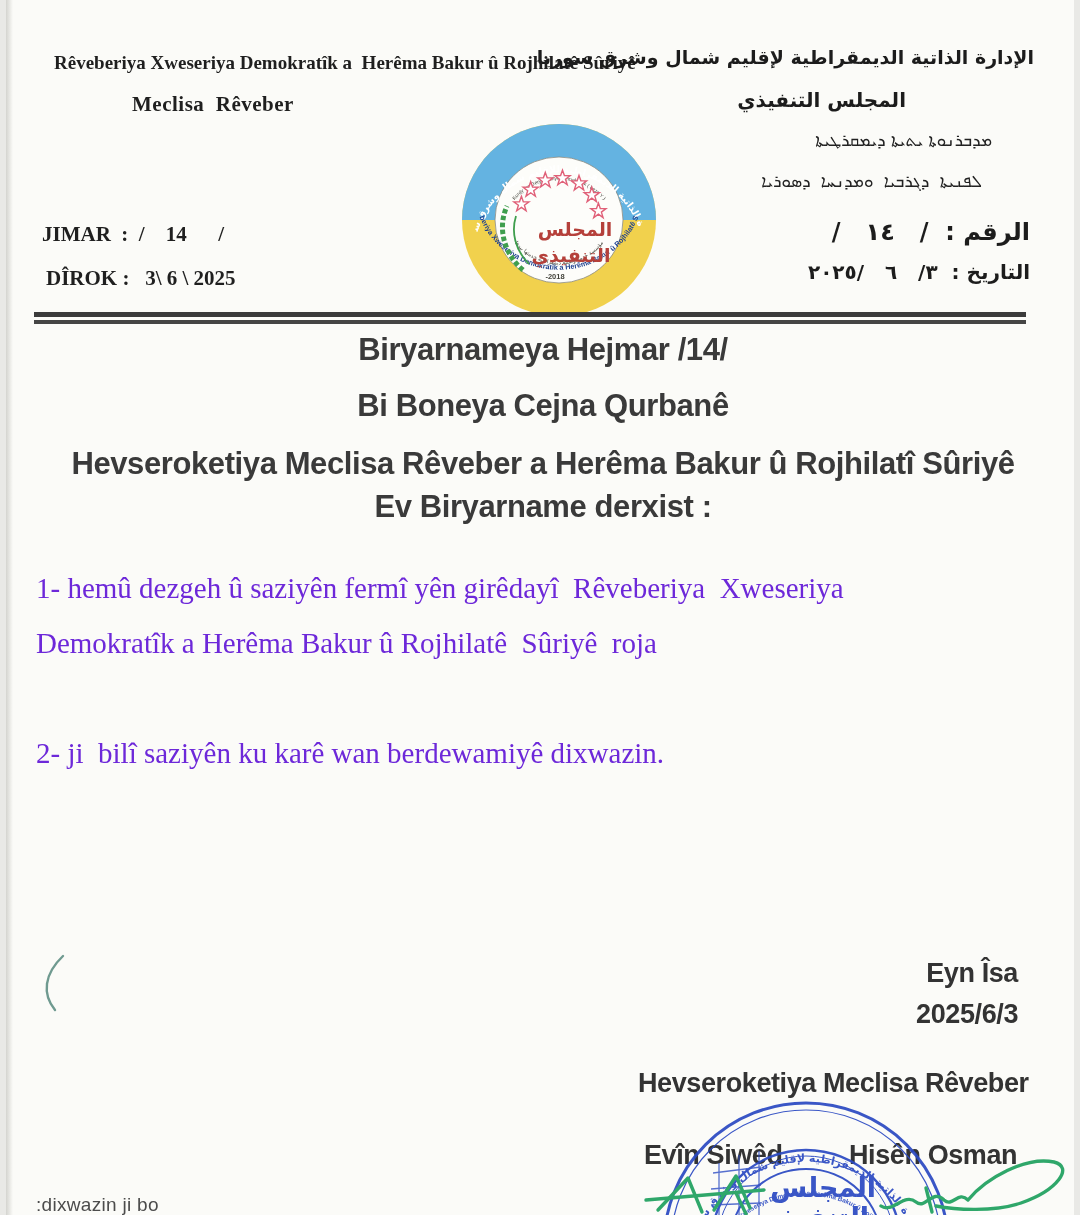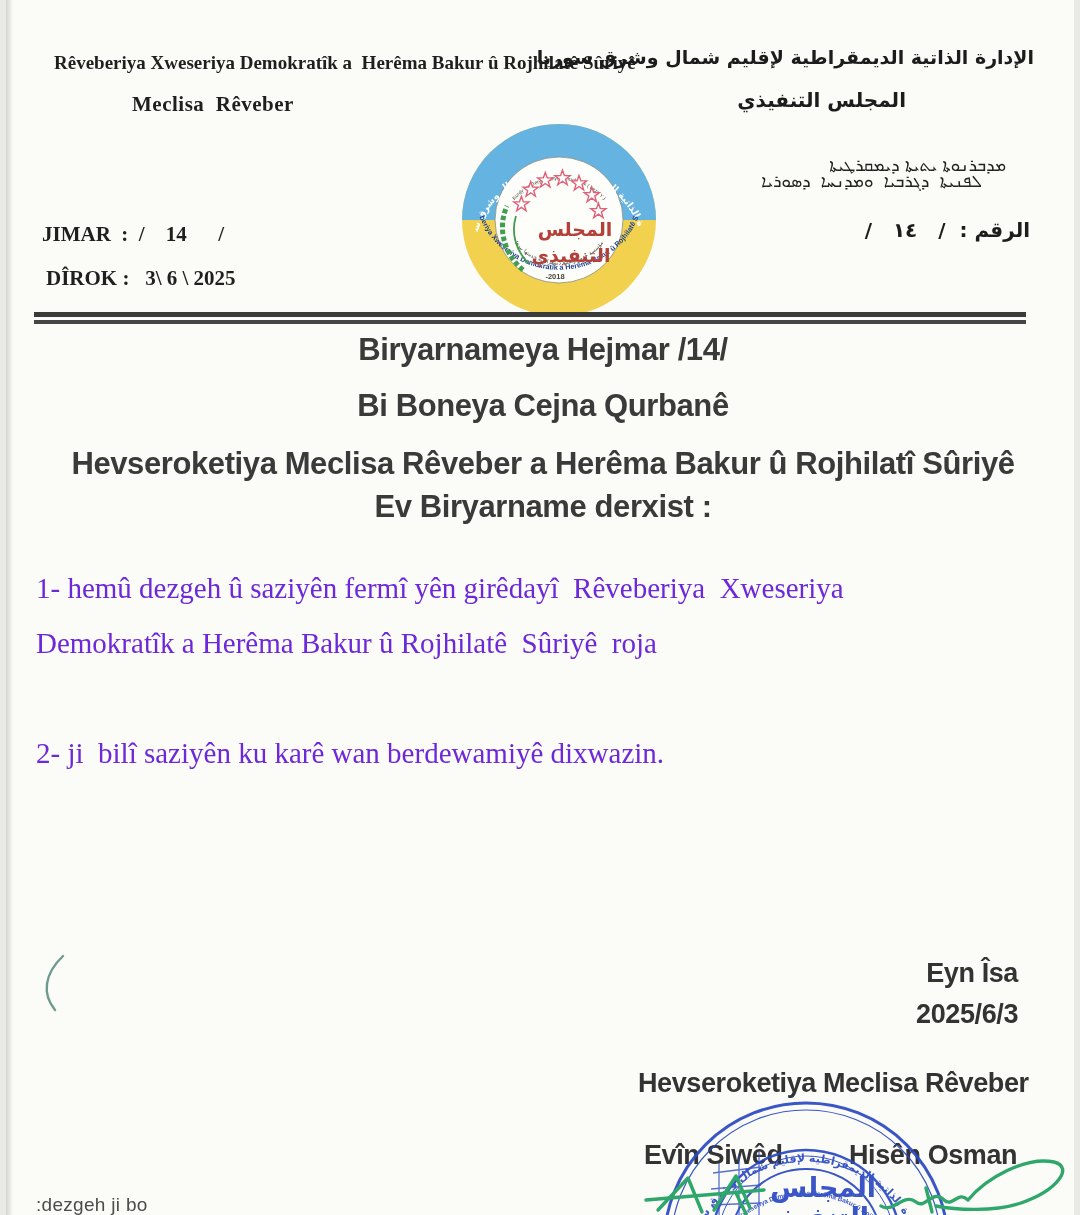--- a/index.html
+++ b/index.html
@@ -10,25 +10,25 @@
   .abs{position:absolute;}
   .serifb{font-family:"Liberation Serif","DejaVu Serif",serif;font-weight:bold;color:#1f1f1f;}
   .serif{font-family:"Liberation Serif","DejaVu Serif",serif;color:#6d28d9;}
   .sansb{font-family:"Liberation Sans","DejaVu Sans",sans-serif;font-weight:bold;color:#3a3a3a;letter-spacing:-0.4px;}
   .arabic{font-family:"DejaVu Sans",sans-serif;color:#1c1c1c;direction:rtl;}
   .pre{white-space:pre;}
   .hdr-ku-1{left:48px;top:52px;font-size:19px;}
   .hdr-ku-2{left:126px;top:92px;font-size:21px;letter-spacing:.5px;}
   .hdr-ar-1{right:40px;top:46px;font-size:19px;font-weight:bold;}
   .hdr-ar-2{right:168px;top:88px;font-size:20px;font-weight:bold;}
-  .hdr-sy-1{right:68px;top:130px;font-size:17px;color:#222;direction:rtl;font-family:"DejaVu Sans",sans-serif;margin-top:25px;}
+  .hdr-sy-1{right:82px;top:130px;font-size:17px;color:#222;direction:rtl;font-family:"DejaVu Sans",sans-serif;}
   .hdr-sy-2{right:92px;top:172px;font-size:17px;color:#222;direction:rtl;font-family:Liberation Mono, monospace;}
   .jimar{left:36px;top:222px;font-size:21px;}
   .dirok{left:40px;top:266px;font-size:21px;}
-  .raqm{right:44px;top:218px;font-size:20px;font-weight:bold;}
+  .raqm{right:44px;top:218px;font-size:24px;font-weight:bold;}
   .tarikh{right:44px;top:260px;font-size:20px;font-weight:bold;}
   .divider{left:28px;top:312px;width:992px;height:3px;background:#fbfbf8;
     border-top:5px solid #3b3b3b;border-bottom:4px solid #454545;}
   .titles{left:22px;top:0;width:1030px;text-align:center;}
   .t1{position:absolute;left:0;width:100%;top:332px;font-size:31px;}
   .t2{position:absolute;left:0;width:100%;top:388px;font-size:31px;}
   .t3{position:absolute;left:0;width:100%;top:446px;font-size:31px;}
   .t4{position:absolute;left:0;width:100%;top:489px;font-size:31px;}
   .body-line{left:30px;font-size:29px;white-space:pre;}
   .bl1{top:572px;} .bl2{top:627px;} .bl3{top:682px;} .bl4{top:737px;} .bl5{top:791px;}
@@ -50,20 +50,21 @@
   <div class="abs serifb hdr-ku-2 pre">Meclisa  Rêveber</div>
 
   <div class="abs arabic hdr-ar-1">الإدارة الذاتية الديمقراطية لإقليم شمال وشرق سوريا</div>
   <div class="abs arabic hdr-ar-2">المجلس التنفيذي</div>
   <div class="abs hdr-sy-1">ܡܕܒܪܢܘܬܐ ܝܬܝܬܐ ܕܝܡܩܪܛܝܬܐ</div>
   <div class="abs hdr-sy-2">ܠܦܢܝܬܐ ܕܓܪܒܝܐ ܘܡܕܢܚܐ ܕܣܘܪܝܐ</div>
 
   <div class="abs serifb jimar"><span class="pre">JIMAR</span><span class="pre">  :  /    14      /</span></div>
   <div class="abs serifb dirok"><span class="pre">DÎROK :</span><span class="pre">   3\ 6 \ 2025</span></div>
   <div class="abs arabic raqm"><span class="pre">الرقم :</span><span class="pre">  /   ١٤   /</span></div>
+  <div class="abs arabic tarikh"><span class="pre">التاريخ :</span><span class="pre">  ٣/   ٦   /٢٠٢٥</span></div>
 
   <div class="abs" style="left:443px;top:120px;">
     <svg width="222" height="200" viewBox="0 0 222 200">
       <ellipse cx="110" cy="100" rx="97" ry="96" fill="#f1d14d"></ellipse>
       <path d="M 13 100 A 97 96 0 0 1 207 100 Z" fill="#64b3e1"></path>
       <ellipse cx="110" cy="100" rx="64" ry="63" fill="#fdfdfa" stroke="#8a8a80" stroke-width="0.8"></ellipse>
       <defs>
         <path id="arcTop" d="M 30 108 A 85 84 0 0 1 190 108" fill="none"></path>
         <path id="arcBottom" d="M 30 96 A 86 85 0 0 0 190 96" fill="none"></path>
         <path id="arcInTop" d="M 54 102 A 58 57 0 0 1 166 102" fill="none"></path>
@@ -166,14 +167,14 @@
           <path d="M 140 45 L 150 66"></path>
         </g>
         <g>
           <path d="M 285 58 C 296 66, 308 44, 320 54 C 330 62, 336 40, 348 52 C 357 60, 362 42, 372 52 C 390 30, 430 8, 458 14 C 478 19, 462 42, 425 55 C 398 64, 360 62, 340 58"></path>
           <path d="M 330 40 L 336 64"></path>
         </g>
       </g>
     </svg>
   </div>
 
-  <div class="abs copy-note">:dezgeh ji bo</div>
+  <div class="abs copy-note">:dixwazin ji bo</div>
 </div>
 
 </body></html>

